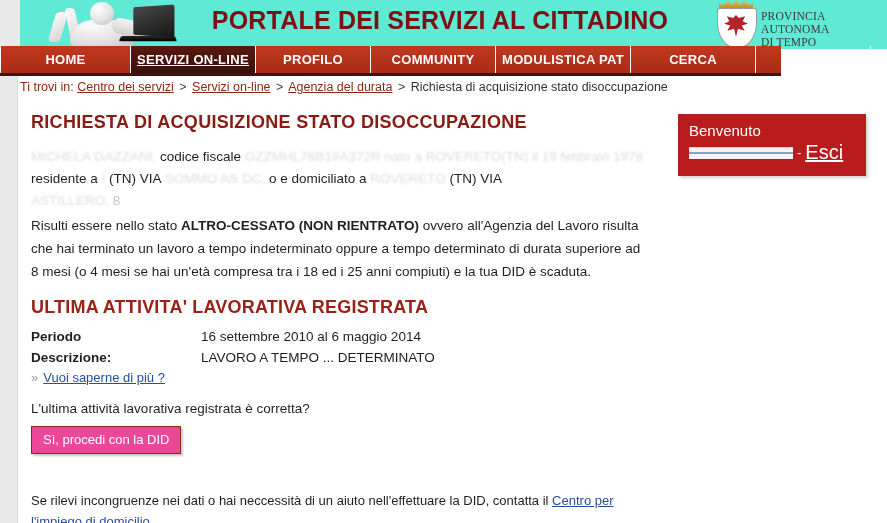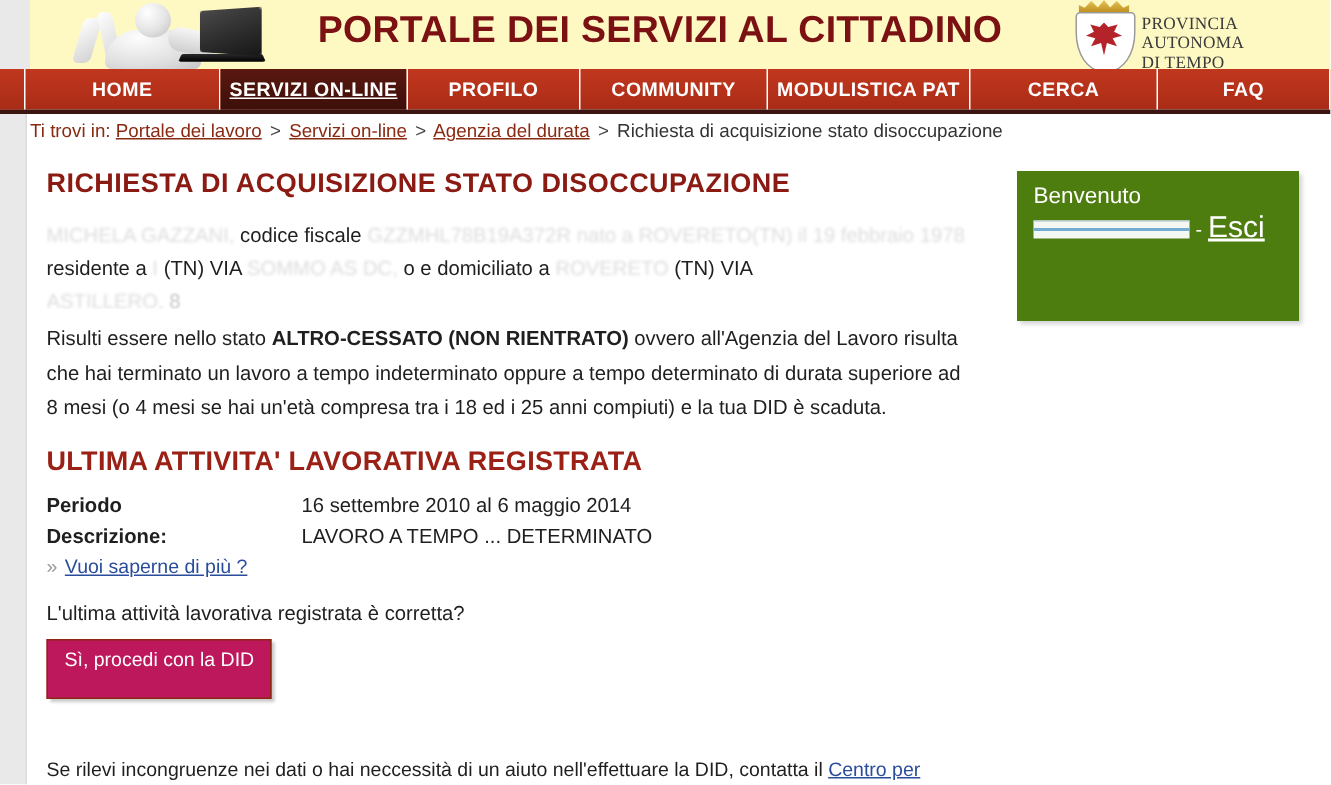--- a/index.html
+++ b/index.html
@@ -35,21 +35,21 @@
     box-sizing: border-box;
   }
 
   
   .header {
     position: absolute;
     left: 0;
     top: 0;
     width: 887px;
     height: 49px;
-    background: #fef9c3;
+    background: #5eead4;
     overflow: hidden;
   }
   .header-strip-left {
     position: absolute;
     left: 0; top: 0;
     width: 20px; height: 46px;
     background: #e9e9e9;
   }
   .logo-left {
     position: absolute;
@@ -168,28 +168,27 @@
     line-height: 13px;
     color: #3a3a3a;
     letter-spacing: 0.2px;
   }
 
   
   .navbar {
     position: absolute;
     left: 0;
     top: 46px;
-    width: 887px;
+    width: 781px;
     height: 30px;
     background: linear-gradient(180deg,#c0371e 0%, #b5311a 55%, #a82c16 100%);
     border-bottom: 3px solid #3c1410;
     box-sizing: border-box;
     display: flex;
     align-items: stretch;
-    justify-content: center;
   }
   .nav-pad-left {
     width: 48px;
     background: linear-gradient(180deg,#c0371e 0%, #a82c16 100%);
     border-right: 1px solid #ffffff;
     box-sizing: border-box;
   }
   .nav-item {
     flex: 0 0 auto;
     display: flex;
@@ -243,22 +242,22 @@
     letter-spacing: 0.3px;
     white-space: nowrap;
   }
 
   
   .welcome-box {
     position: absolute;
     left: 678px;
     top: 114px;
     width: 188px;
-    height: 100px;
-    background: #4d7c0f;
+    height: 62px;
+    background: #b91c1c;
     box-shadow: 2px 2px 3px rgba(0,0,0,0.18);
     box-sizing: border-box;
     padding: 8px 0 0 11px;
   }
   .welcome-title {
     color: #ffffff;
     font-size: 15px;
     line-height: 18px;
   }
   .welcome-row {
@@ -374,26 +373,26 @@
     font-size: 13.5px;
     color: #1f1f1f;
   }
 
   .btn-row {
     margin-top: 10px;
     display: flex;
     gap: 12px;
   }
   .btn {
-    background: #be185d;
+    background: #ec4899;
     color: #ffffff;
     border: 1px solid #8e2614;
     font-family: "Liberation Sans", sans-serif;
     font-size: 13px;
-    padding: 5px 11px 18px 11px;
+    padding: 5px 11px 6px 11px;
     cursor: pointer;
     box-shadow: 2px 2px 2px rgba(0,0,0,0.22);
     white-space: nowrap;
     line-height: 15px;
   }
 
   .footer-note {
     margin-top: 36px;
     font-size: 13px;
     line-height: 21px;
@@ -450,21 +449,21 @@
     <div class="nav-item" style="width:115px">PROFILO</div>
     <div class="nav-item" style="width:125px">COMMUNITY</div>
     <div class="nav-item" style="width:135px">MODULISTICA PAT</div>
     <div class="nav-item" style="width:125px">CERCA</div>
     <div class="nav-item" style="width:115px">FAQ</div>
     <div class="nav-tail"></div>
   </div>
 
   <div class="breadcrumb">
     <span class="bc-lead">Ti trovi in:</span>
-    <a>Portale dei lavoro</a>
+    <a>Centro dei servizi</a>
     <span class="bc-sep">&gt;</span>
     <a>Servizi on-line</a>
     <span class="bc-sep">&gt;</span>
     <a>Agenzia del durata</a>
     <span class="bc-sep">&gt;</span>
     <span class="bc-current">Richiesta di acquisizione stato disoccupazione</span>
   </div>
 
   <div class="page-title">RICHIESTA DI ACQUISIZIONE STATO DISOCCUPAZIONE</div>
 

